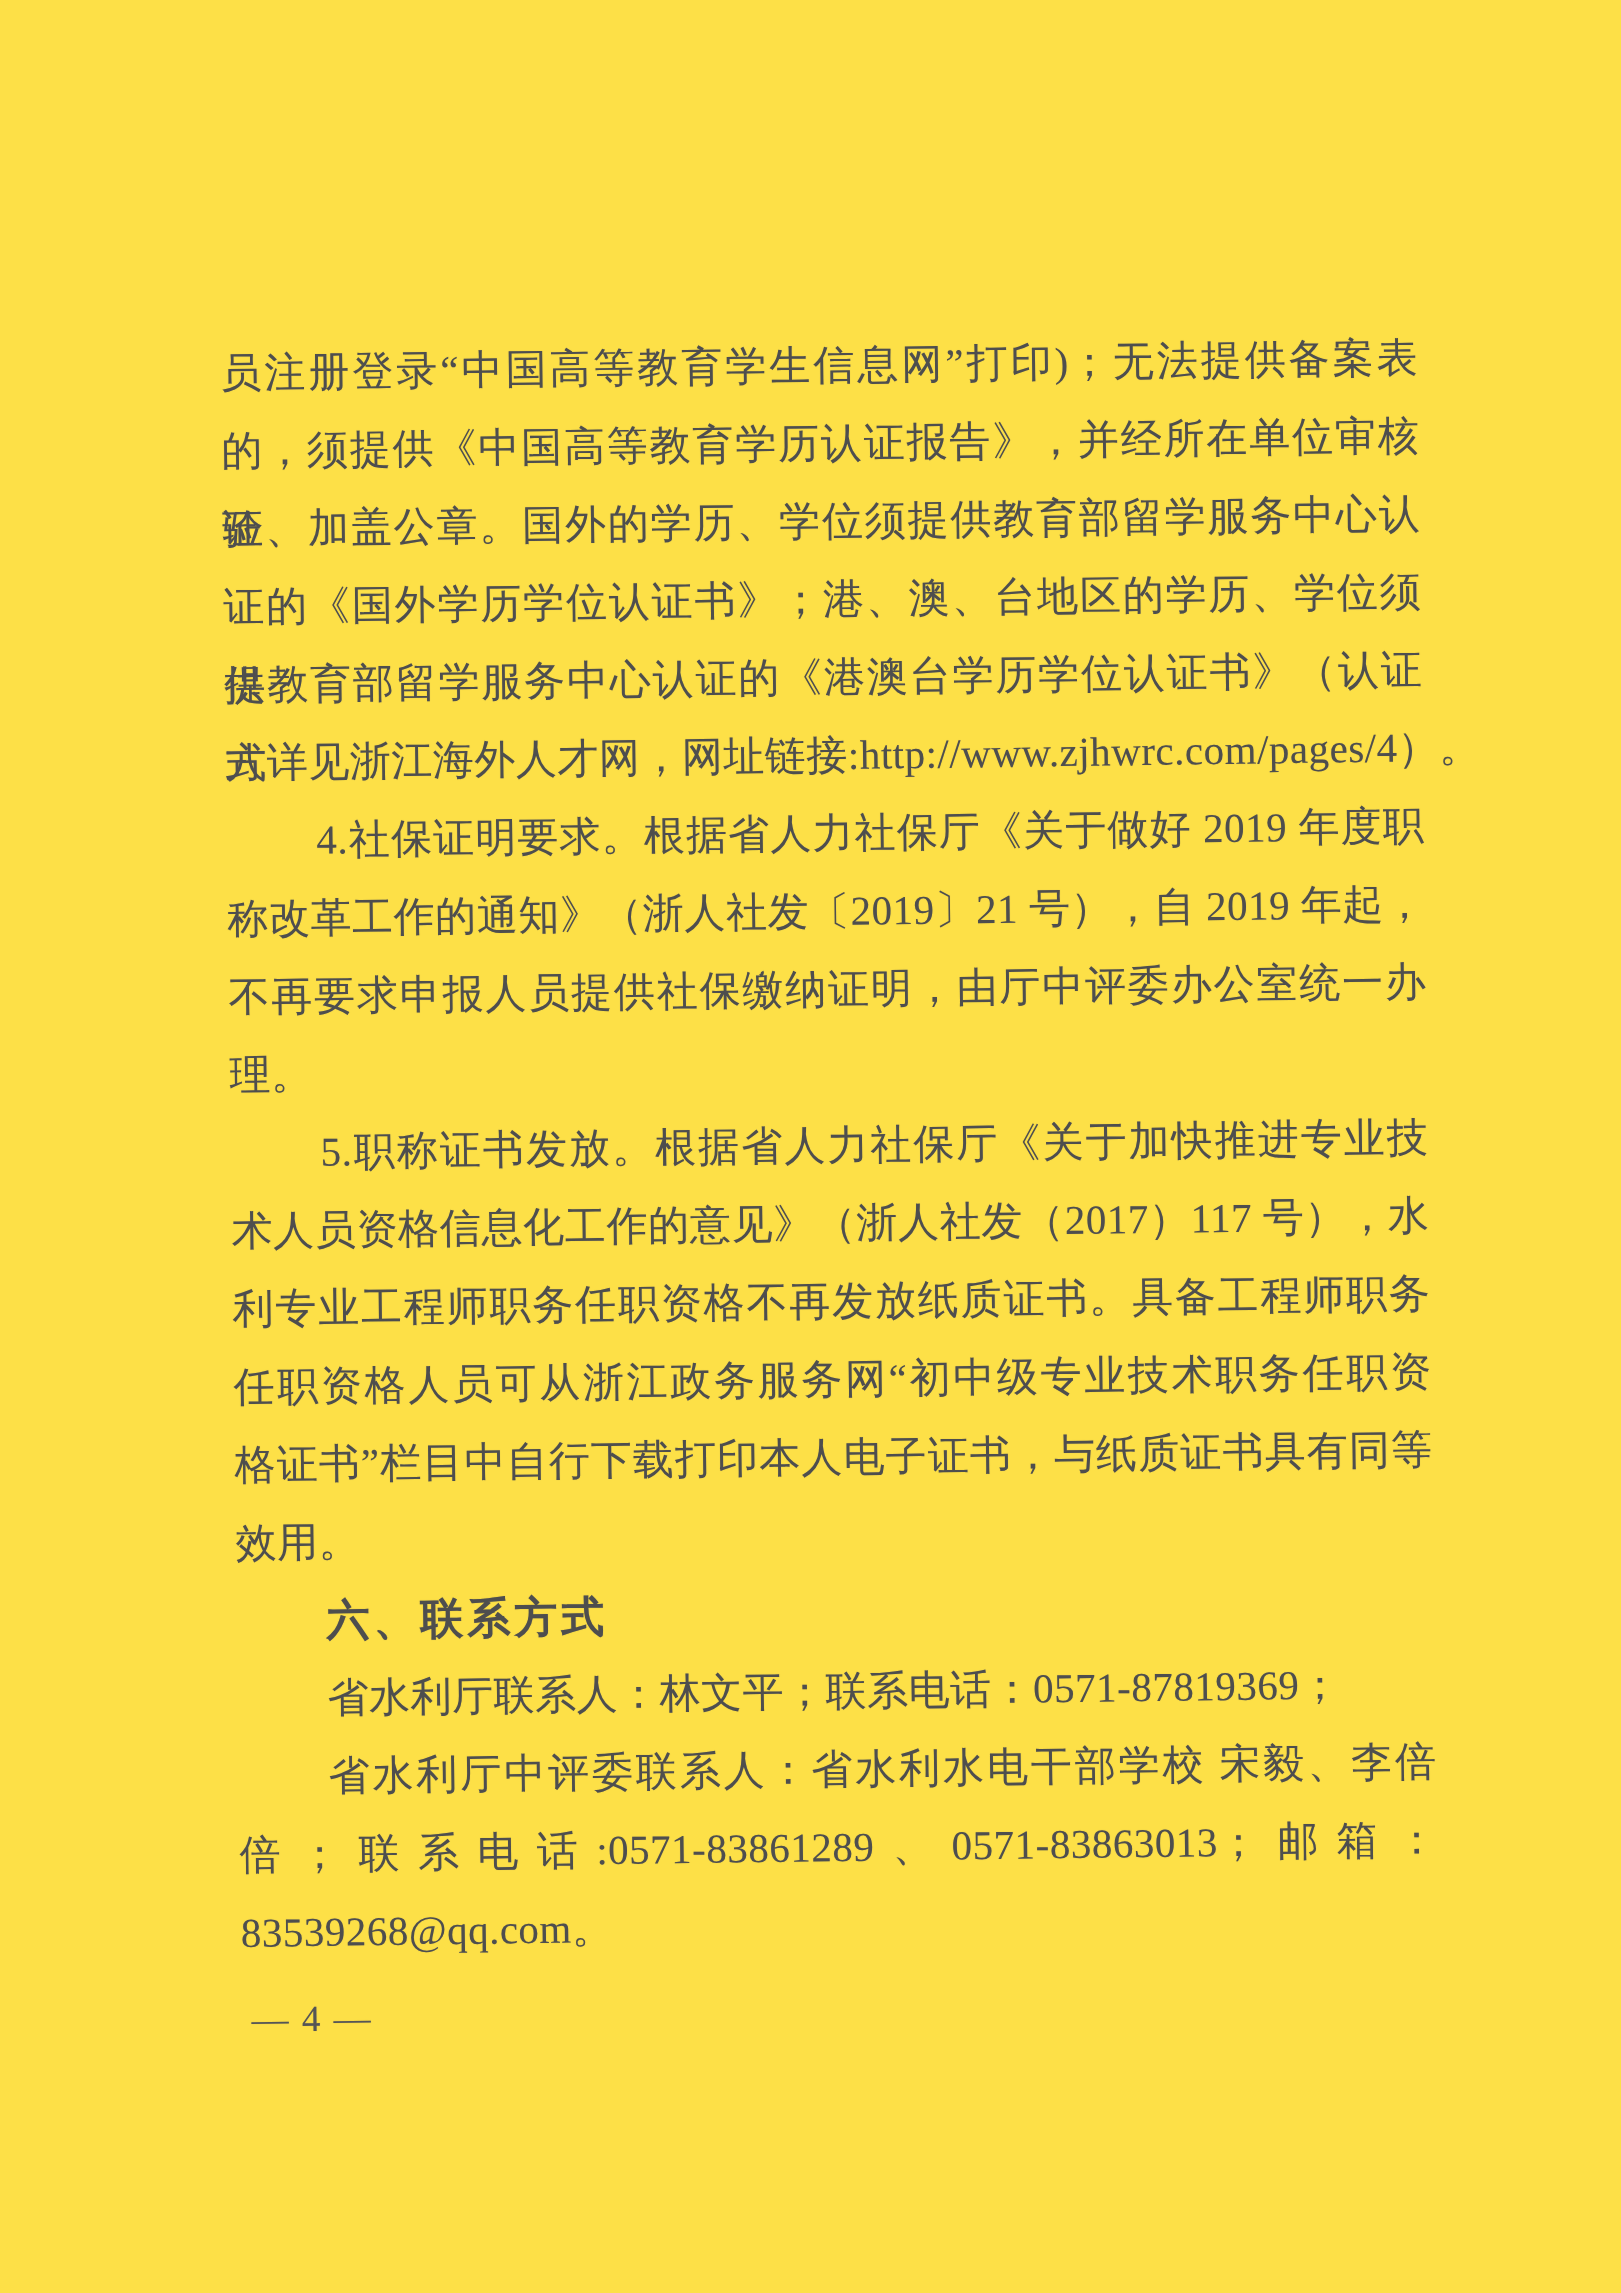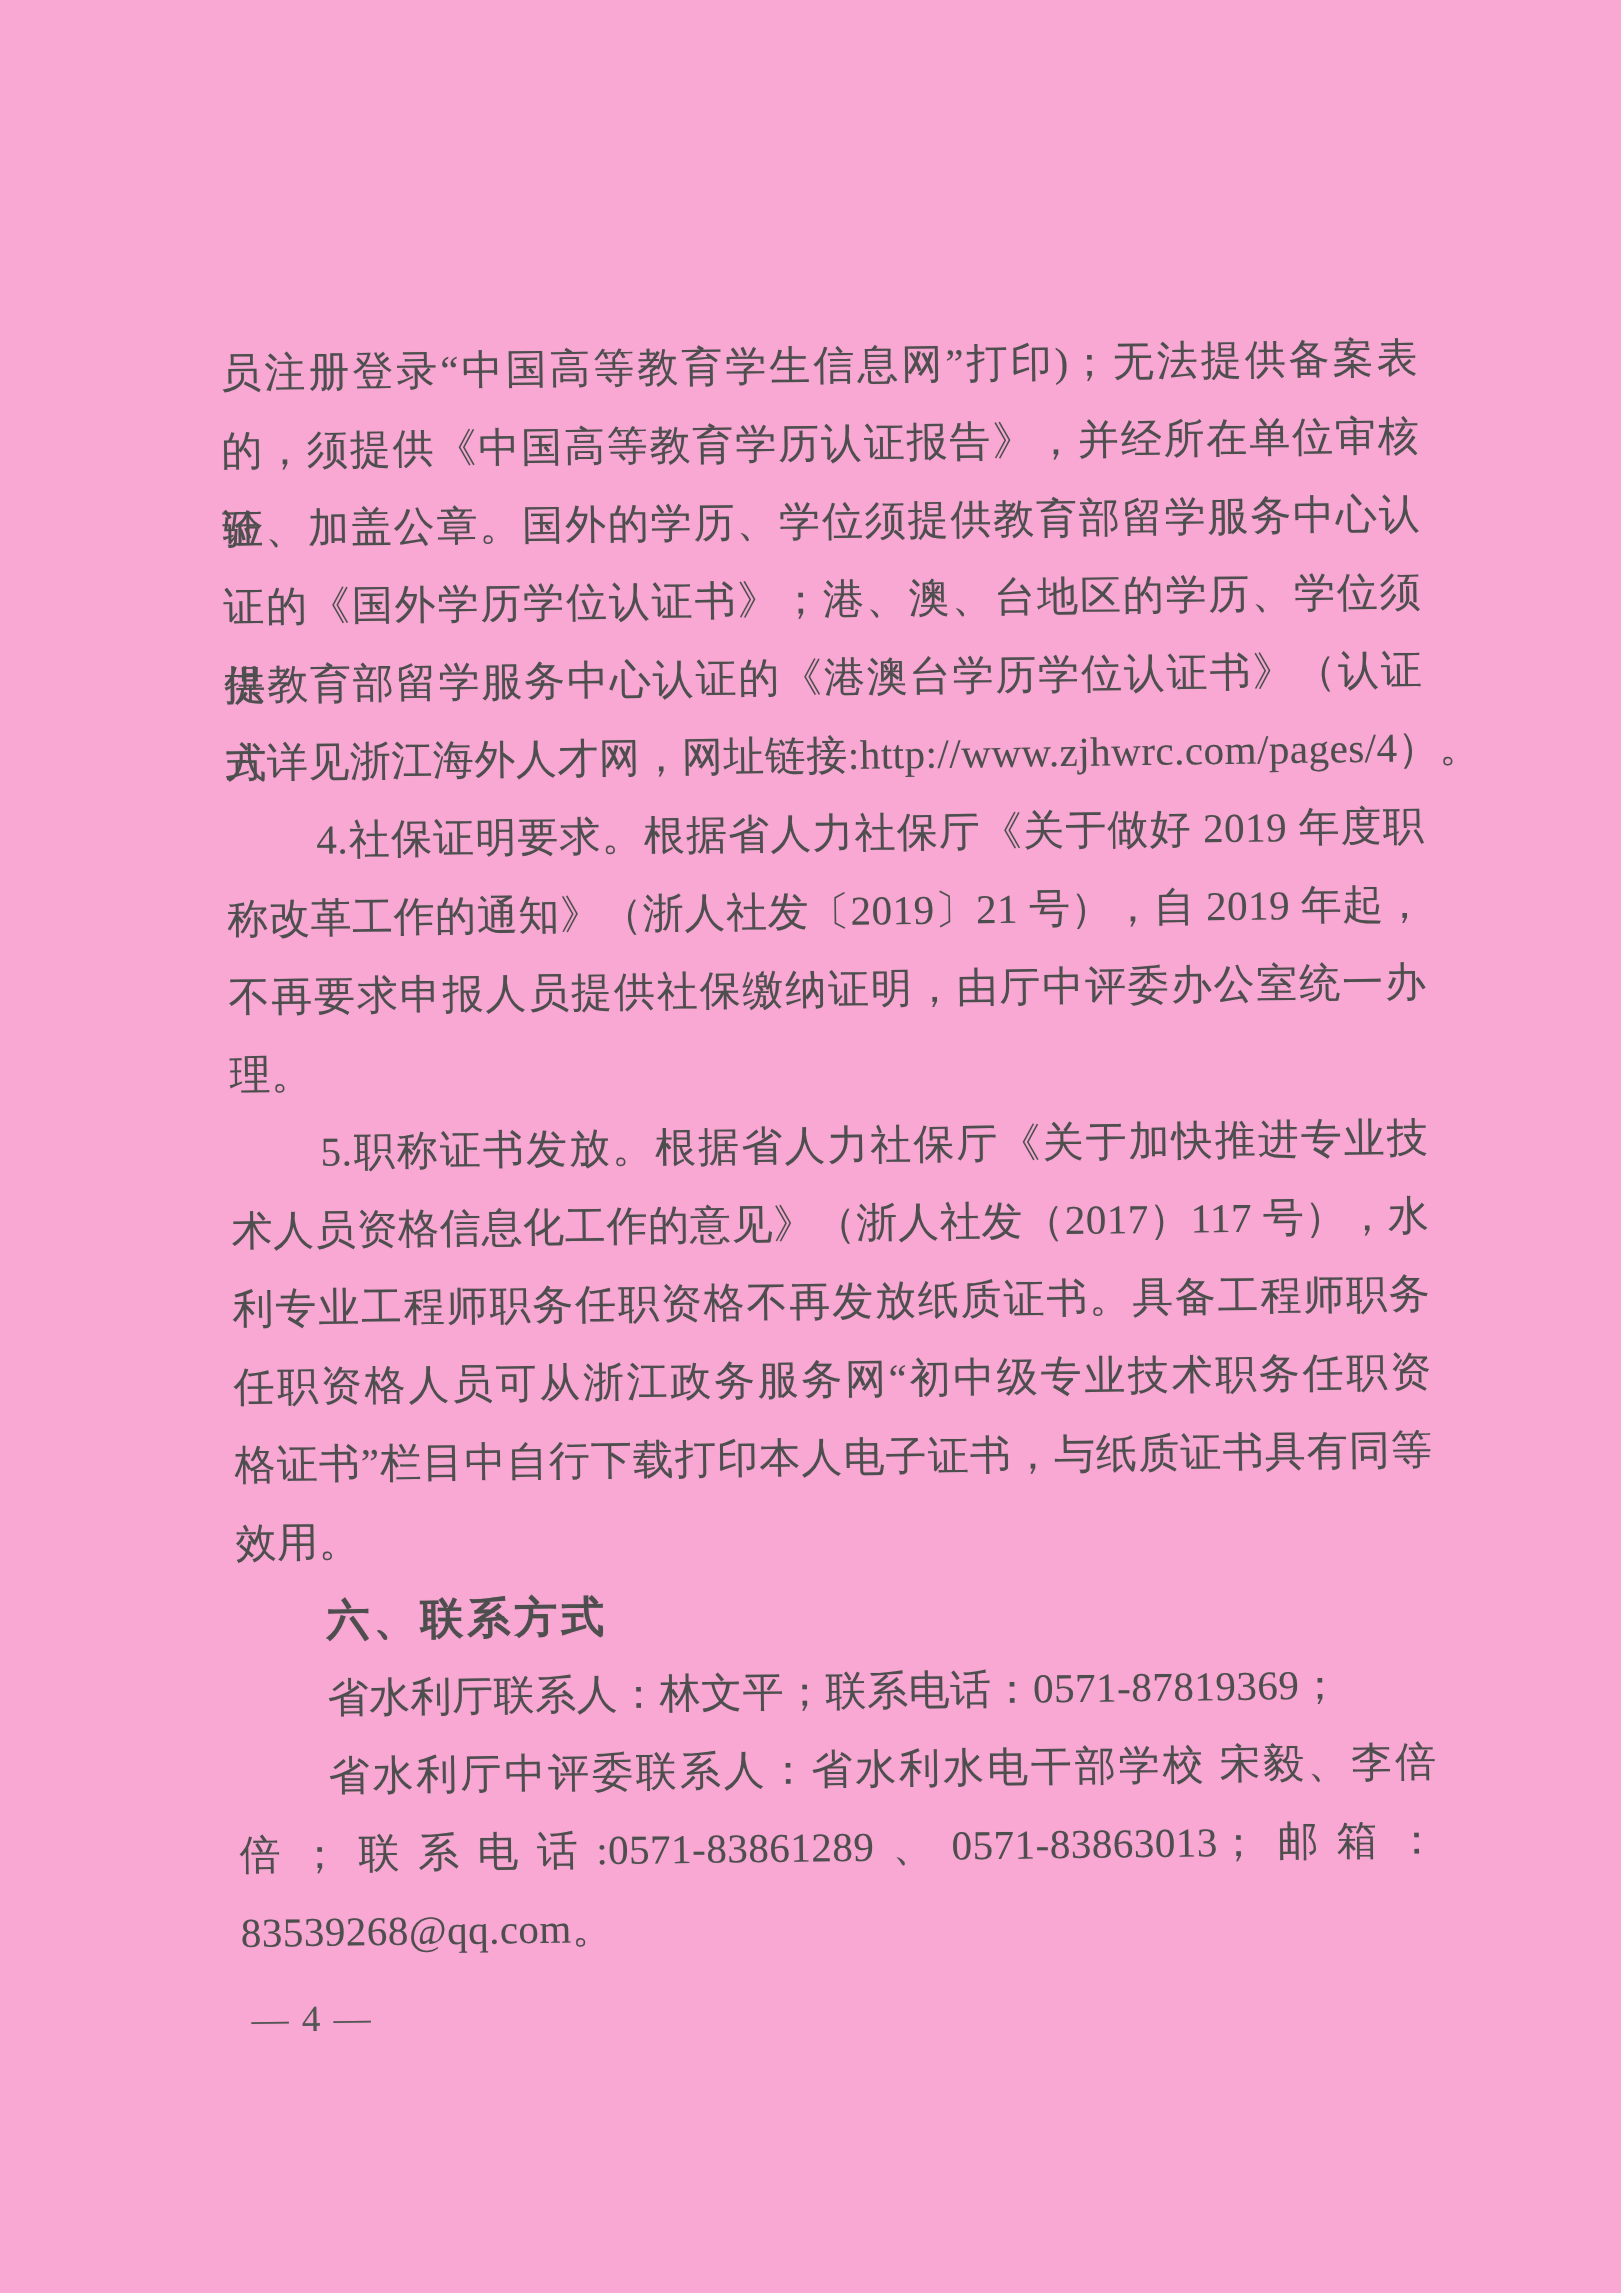--- a/index.html
+++ b/index.html
@@ -10,21 +10,21 @@
     width: 1621px;
     height: 2294px;
     position: relative;
     background: #ffffff;
     overflow: hidden;
     font-family: "Liberation Serif", "DejaVu Serif", serif;
   }
   .scan-page {
     position: absolute;
     inset: 0;
-    background: #f9a8d4;
+    background: #fde047;
   }
   .doc {
     position: absolute;
     left: 231px;
     top: 334px;
     width: 1198px;
     color: #4e4e4e;
     transform: rotate(-0.75deg);
     transform-origin: 0% 50%;
     text-shadow: 0 0 1px rgba(110,110,110,0.35);

